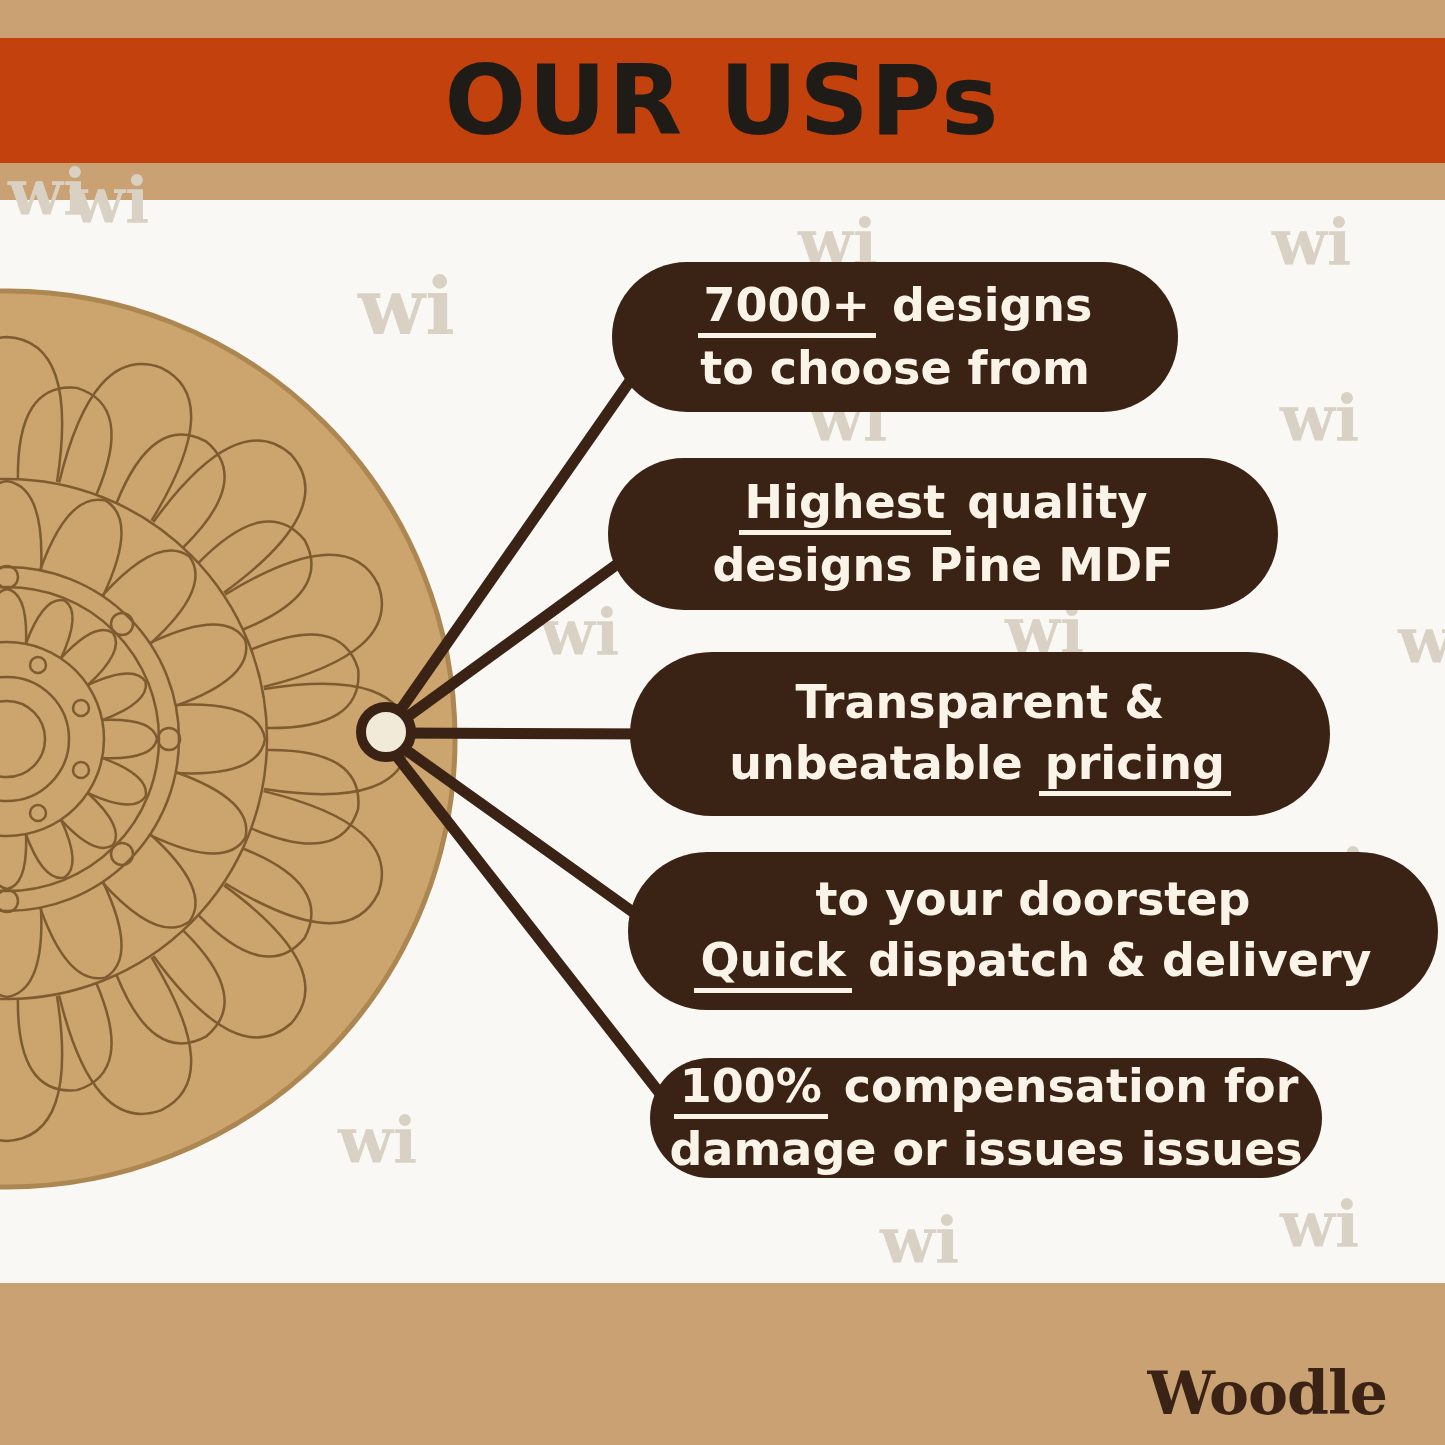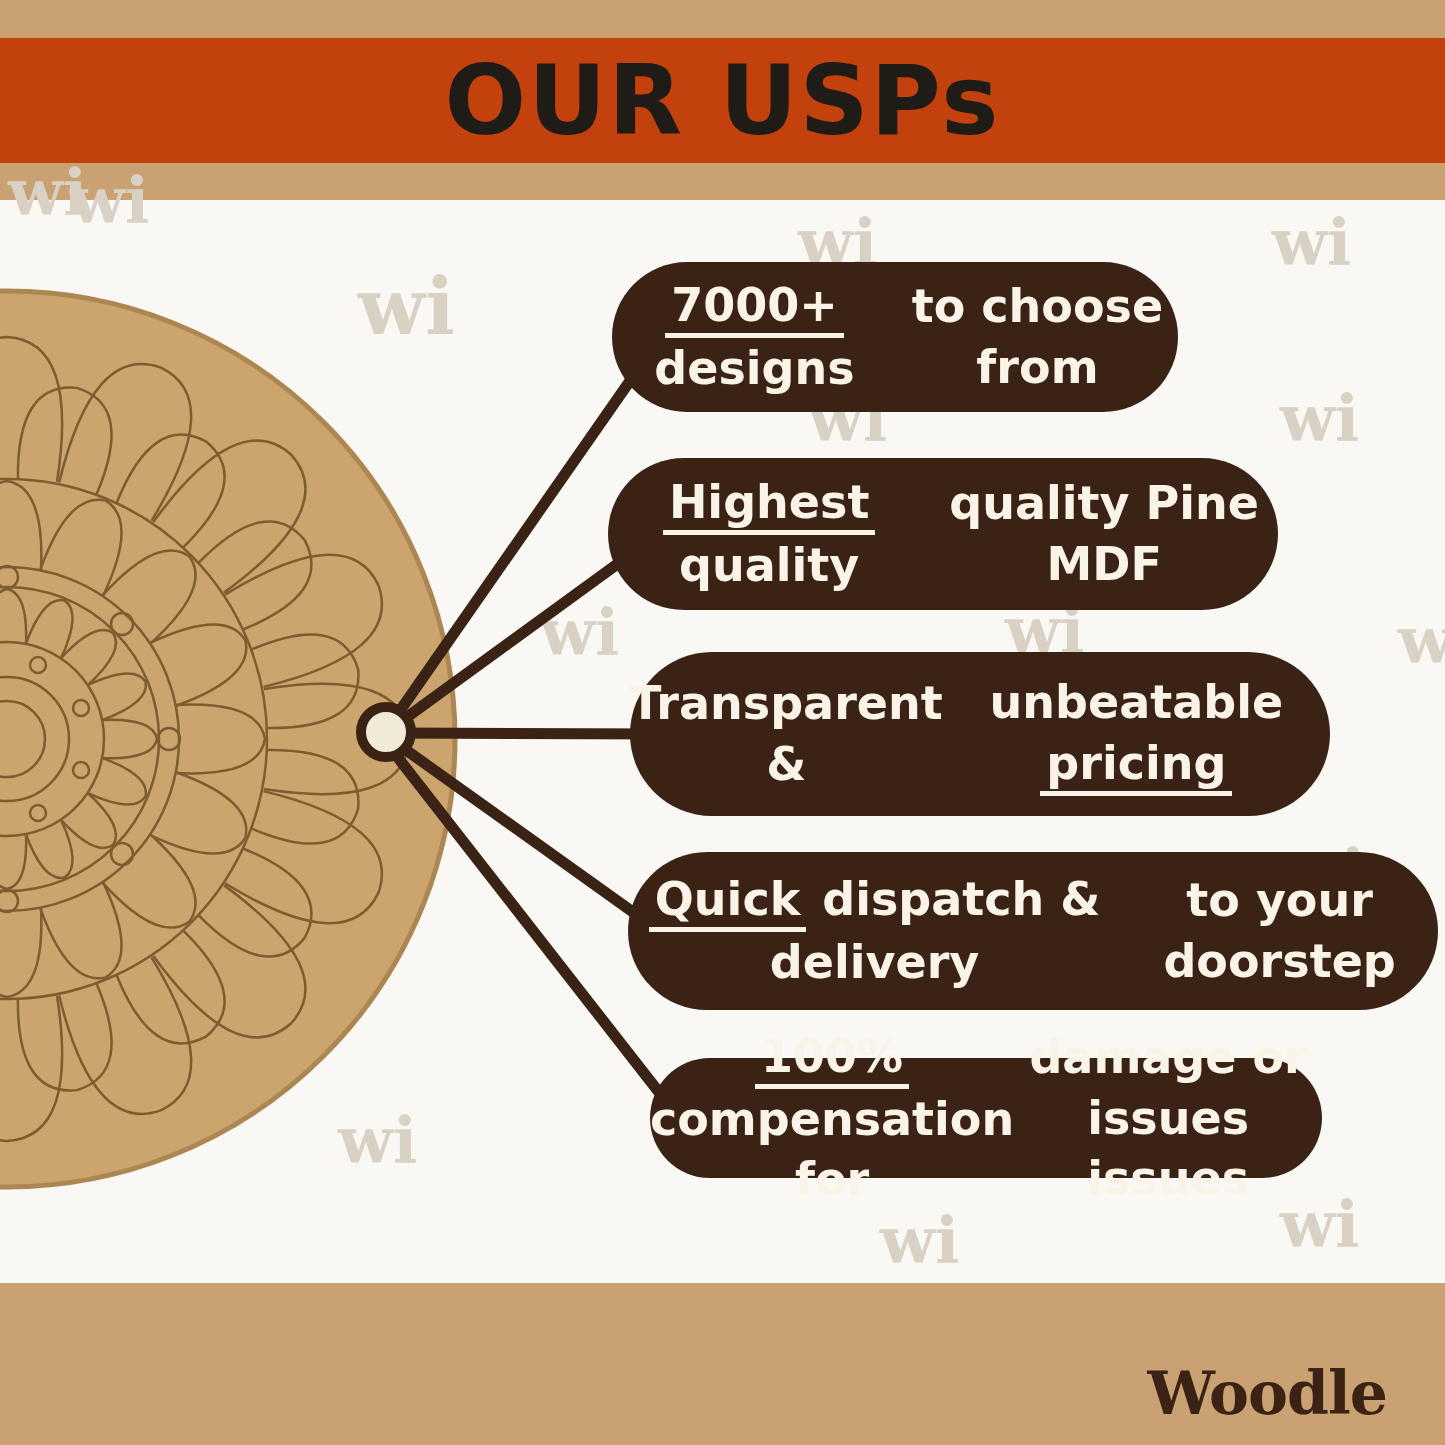--- a/index.html
+++ b/index.html
@@ -31,21 +31,21 @@
   .mandala{position:absolute;left:-444px;top:288px;width:902px;height:902px;z-index:2;}
 
   
   .connectors{position:absolute;left:0;top:0;width:1445px;height:1445px;z-index:3;pointer-events:none;}
 
   
   .node{position:absolute;left:356px;top:702px;width:40px;height:40px;border:10px solid #3A2314;border-radius:50%;background:#F2EAD9;z-index:5;}
 
   
   .pill{position:absolute;z-index:4;background:#3A2314;border-radius:85px;color:#FAF4E8;
-        display:flex;flex-direction:row;align-items:center;justify-content:center;
+        display:flex;flex-direction:column;align-items:center;justify-content:center;
         font-weight:bold;font-size:46px;line-height:1.32;text-align:center;}
   .p1{left:612px;top:262px;width:566px;height:150px;}
   .p2{left:608px;top:458px;width:670px;height:152px;}
   .p3{left:630px;top:652px;width:700px;height:164px;}
   .p4{left:628px;top:852px;width:810px;height:158px;}
   .p5{left:650px;top:1058px;width:672px;height:120px;}
   .u{display:inline-block;border-bottom:5px solid #FAF4E8;padding:0 6px 2px 6px;line-height:1.1;}
 
   
   .brand{position:absolute;right:58px;bottom:22px;text-align:right;color:#3A2314;z-index:2;}
@@ -198,31 +198,31 @@
 
   <div class="node"></div>
 
   <div class="pill p1">
     <div><span class="u">7000+</span><span> designs</span></div>
     <div><span>to choose from</span></div>
   </div>
 
   <div class="pill p2">
     <div><span class="u">Highest</span><span> quality</span></div>
-    <div><span>quality Pine MDF</span></div>
+    <div><span>designs Pine MDF</span></div>
   </div>
 
   <div class="pill p3">
     <div><span>Transparent &amp;</span></div>
     <div><span>unbeatable </span><span class="u">pricing</span></div>
   </div>
 
   <div class="pill p4">
+    <div><span>to your doorstep</span></div>
     <div><span class="u">Quick</span><span> dispatch &amp; delivery</span></div>
-    <div><span>to your doorstep</span></div>
   </div>
 
   <div class="pill p5">
     <div><span class="u">100%</span><span> compensation for</span></div>
     <div><span>damage or issues issues</span></div>
   </div>
 
   <div class="footer-band"></div>
   <div class="brand">
     <div class="brand-name">Woodle</div>

